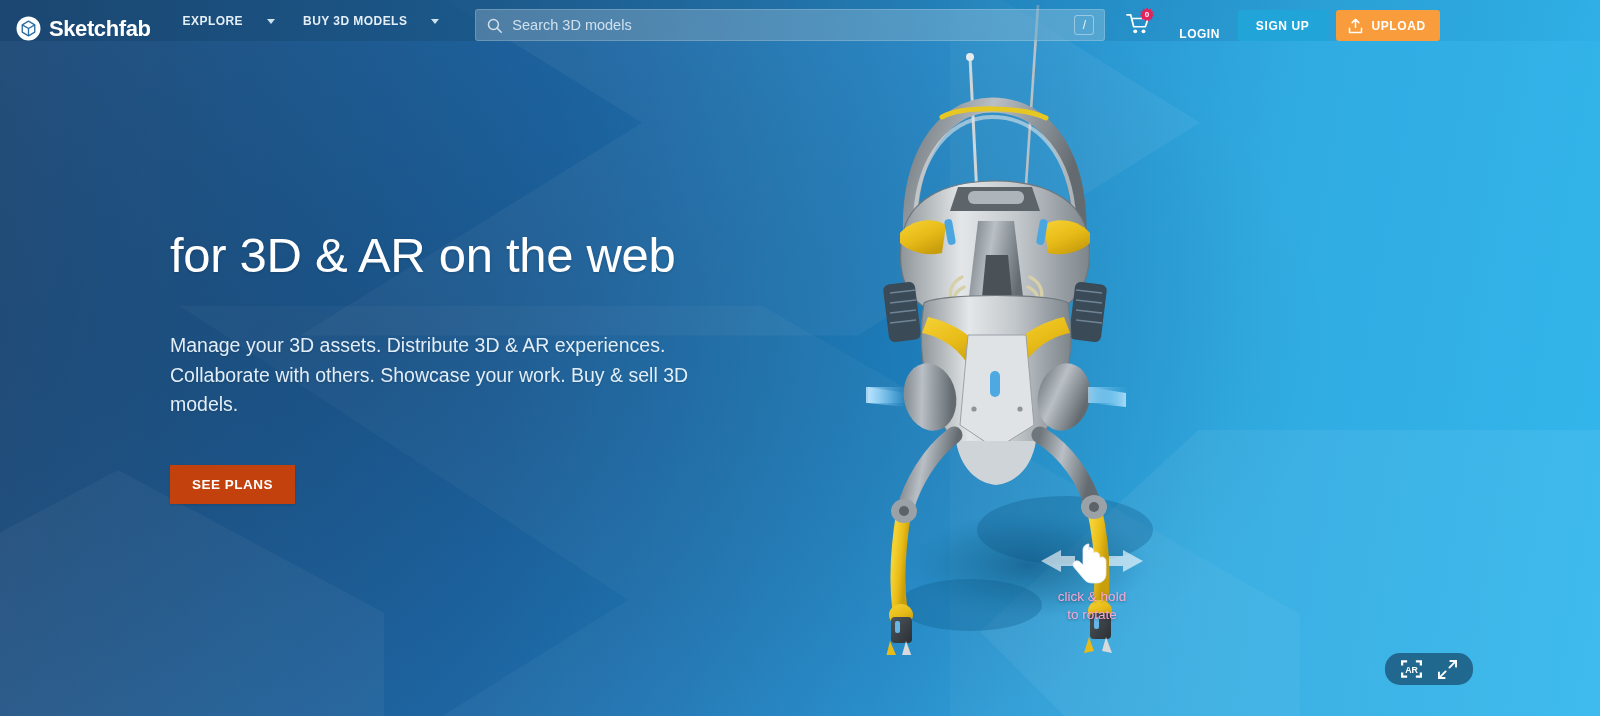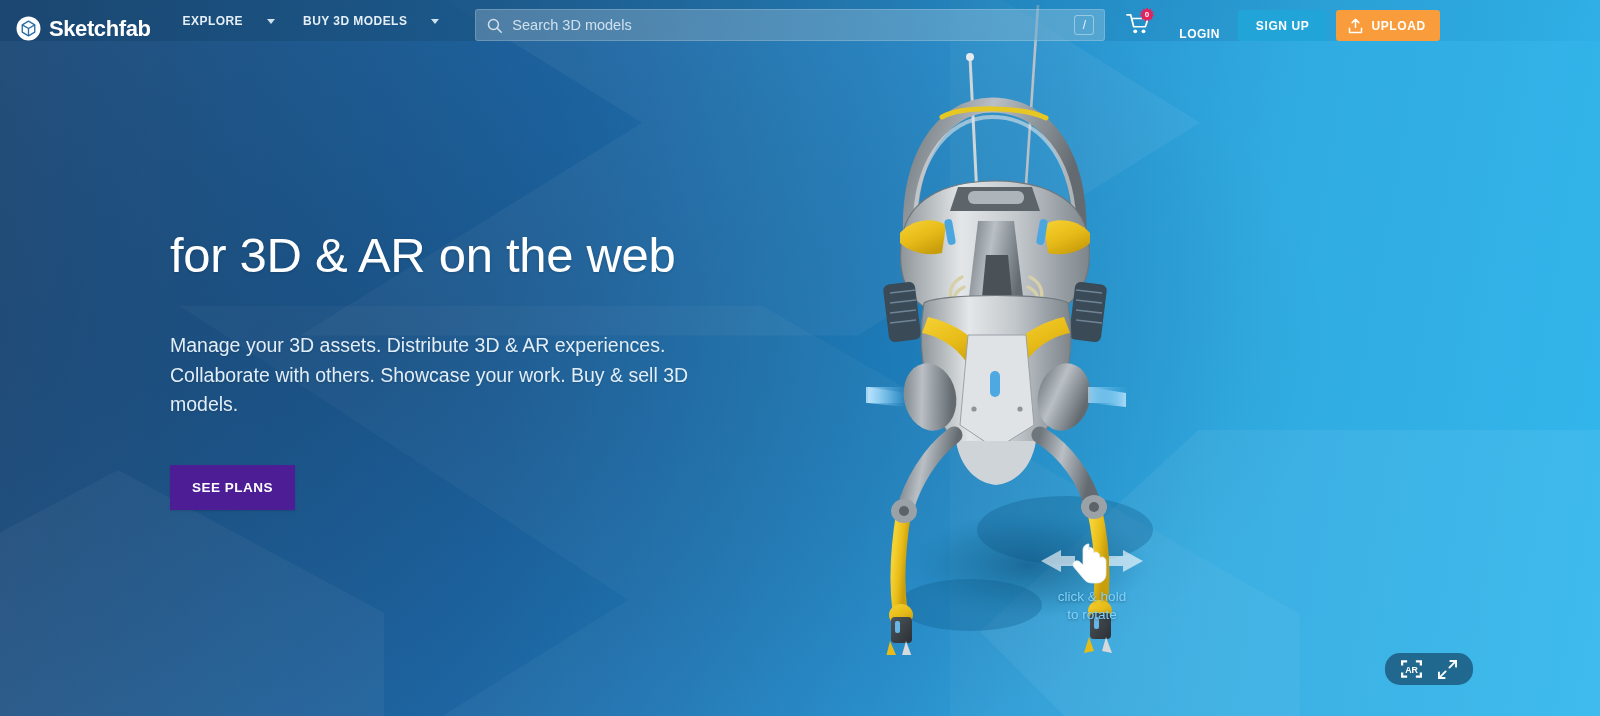--- a/index.html
+++ b/index.html
@@ -147,38 +147,38 @@
     text-shadow:0 1px 2px rgba(0,0,0,0.14);
   }
   .hero-ctas { margin-top:46px; display:flex; gap:18px; }
   .btn-join {
     background:#23a9dd; color:#ffffff; font-size:13.5px; font-weight:bold;
     letter-spacing:0.5px; height:45px; padding:0 22px; border:none;
     border-radius:4px; cursor:pointer; font-family:"Liberation Sans", sans-serif;
     box-shadow:0 1px 2px rgba(0,0,0,0.14);
   }
   .btn-plans {
-    background:#4c1d95; color:#ffffff; font-size:13.5px; font-weight:bold;
-    letter-spacing:0.5px; height:45px; padding:0 22px; border:none;
+    background:#c2410c; color:#ffffff; font-size:13.5px; font-weight:bold;
+    letter-spacing:0.5px; height:39px; padding:0 22px; border:none;
     border-radius:0; cursor:pointer; font-family:"Liberation Sans", sans-serif;
     box-shadow:0 1px 2px rgba(0,0,0,0.14);
   }
 
   
   .viewer { position:absolute; left:965px; top:0; width:520px; height:716px; z-index:14; }
   .viewer-inner { position:absolute; inset:0; overflow:visible; }
   .robot-svg { position:absolute; left:-115px; top:5px; width:320px; height:650px; }
 
   .hint {
     position:absolute; left:62px; top:540px; width:130px;
     text-align:center; z-index:18; pointer-events:none;
   }
   .hint-row { position:relative; height:46px; }
   .hint-text {
-    color:#7dd3fc; font-size:13.5px; line-height:1.32;
+    color:#f9a8d4; font-size:13.5px; line-height:1.32;
     text-shadow:0 1px 3px rgba(0,0,0,0.35); margin-top:2px;
   }
 
   .viewer-controls {
     position:absolute; left:420px; top:653px;
     height:30px; display:flex; align-items:center; gap:16px;
     background:rgba(16,56,88,0.62); border-radius:15px;
     padding:16px 16px; z-index:20;
   }
   .vc-btn { cursor:pointer; display:flex; align-items:center; line-height:0; }

